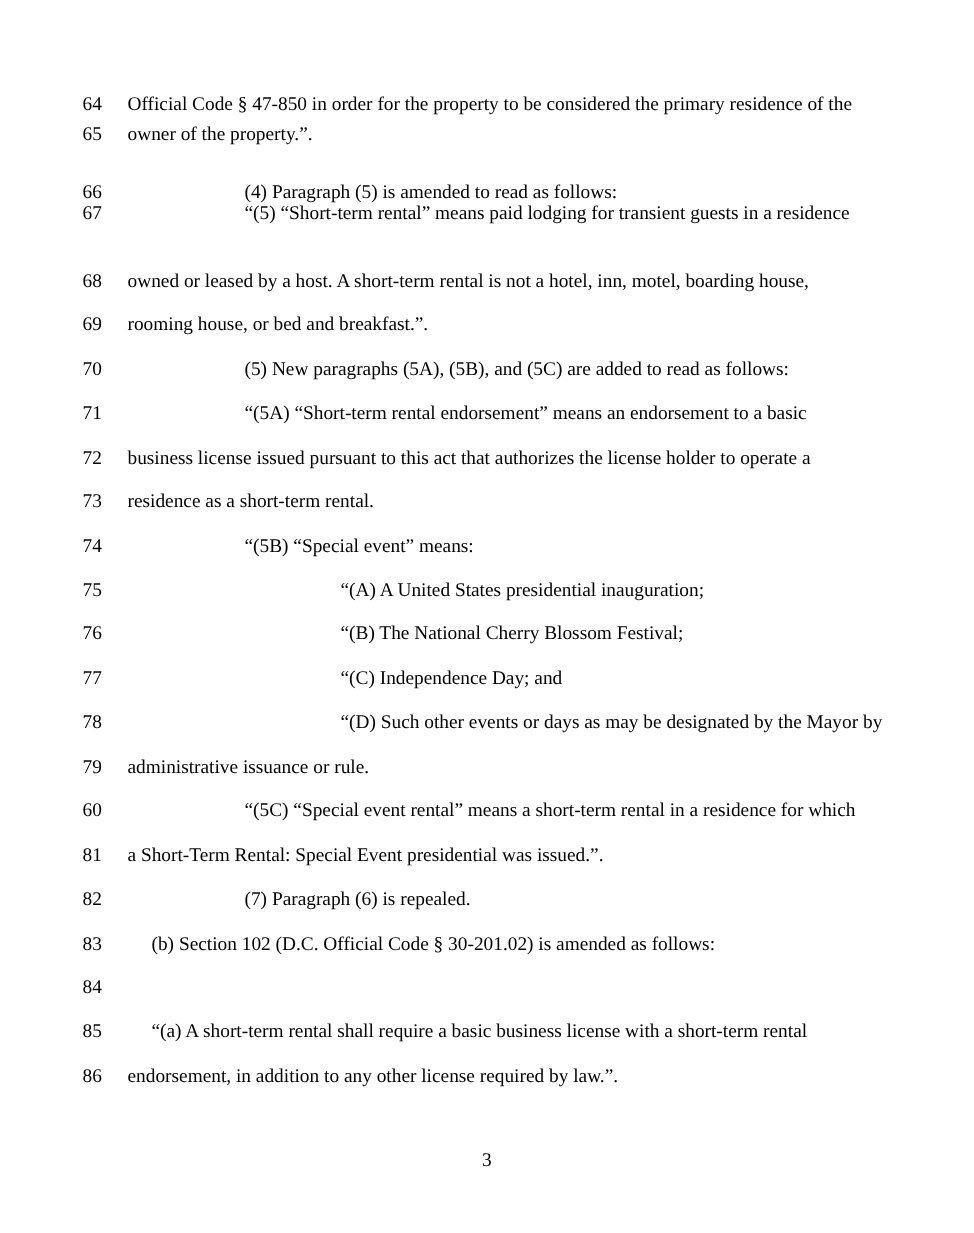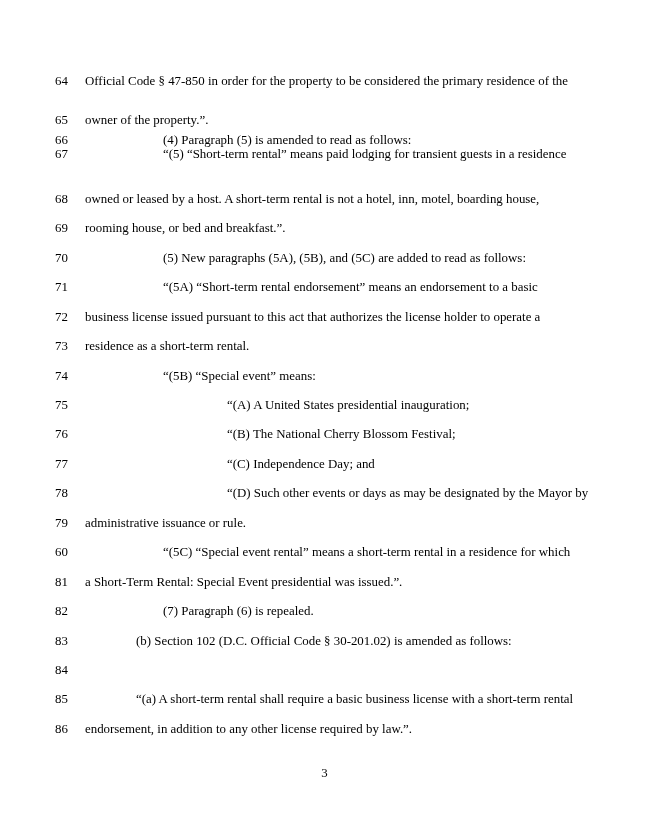--- a/index.html
+++ b/index.html
@@ -21,33 +21,32 @@
     inset: 0;
     background: #ffffff;
   }
   .line {
     position: absolute;
     left: 0;
     width: 586px;
     height: 29.45px;
     line-height: 29.45px;
     white-space: nowrap;
-    margin-top: 12px;
   }
   .line .num {
     position: absolute;
     left: 55px;
     top: 0;
   }
   .line .text {
     position: absolute;
     left: 85px;
     top: 0;
   }
-  .line.indent-1 .text { left: 136px; text-align: right; }
+  .line.indent-1 .text { left: 101px; text-align: right; }
   .line.indent-2 .text { left: 163px; }
   .line.indent-3 .text { left: 227px; }
   .footer-page-number {
     position: absolute;
     top: 763px;
     left: 0;
     width: 649px;
     height: 20px;
     line-height: 20px;
     text-align: center;
@@ -55,21 +54,21 @@
 </style>
 </head>
 <body>
 
 <div class="page">
   <div>
       <div class="line indent-0" style="top: 55px;">
         <span class="num">64</span>
         <span class="text">Official Code § 47-850 in order for the property to be considered the primary residence of the</span>
       </div>
-      <div class="line indent-0" style="top: 94px;">
+      <div class="line indent-0" style="top: 75px;">
         <span class="num">65</span>
         <span class="text">owner of the property.”.</span>
       </div>
       <div class="line indent-2" style="top: 113.9px;">
         <span class="num">66</span>
         <span class="text">(4) Paragraph (5) is amended to read as follows:</span>
       </div>
       <div class="line indent-2" style="top: 128px;">
         <span class="num">67</span>
         <span class="text">“(5) “Short-term rental” means paid lodging for transient guests in a residence</span>

